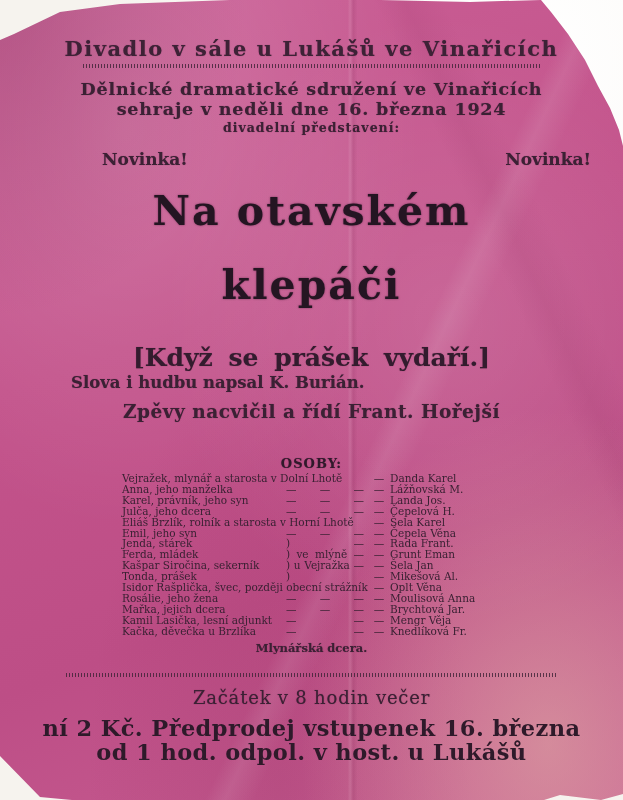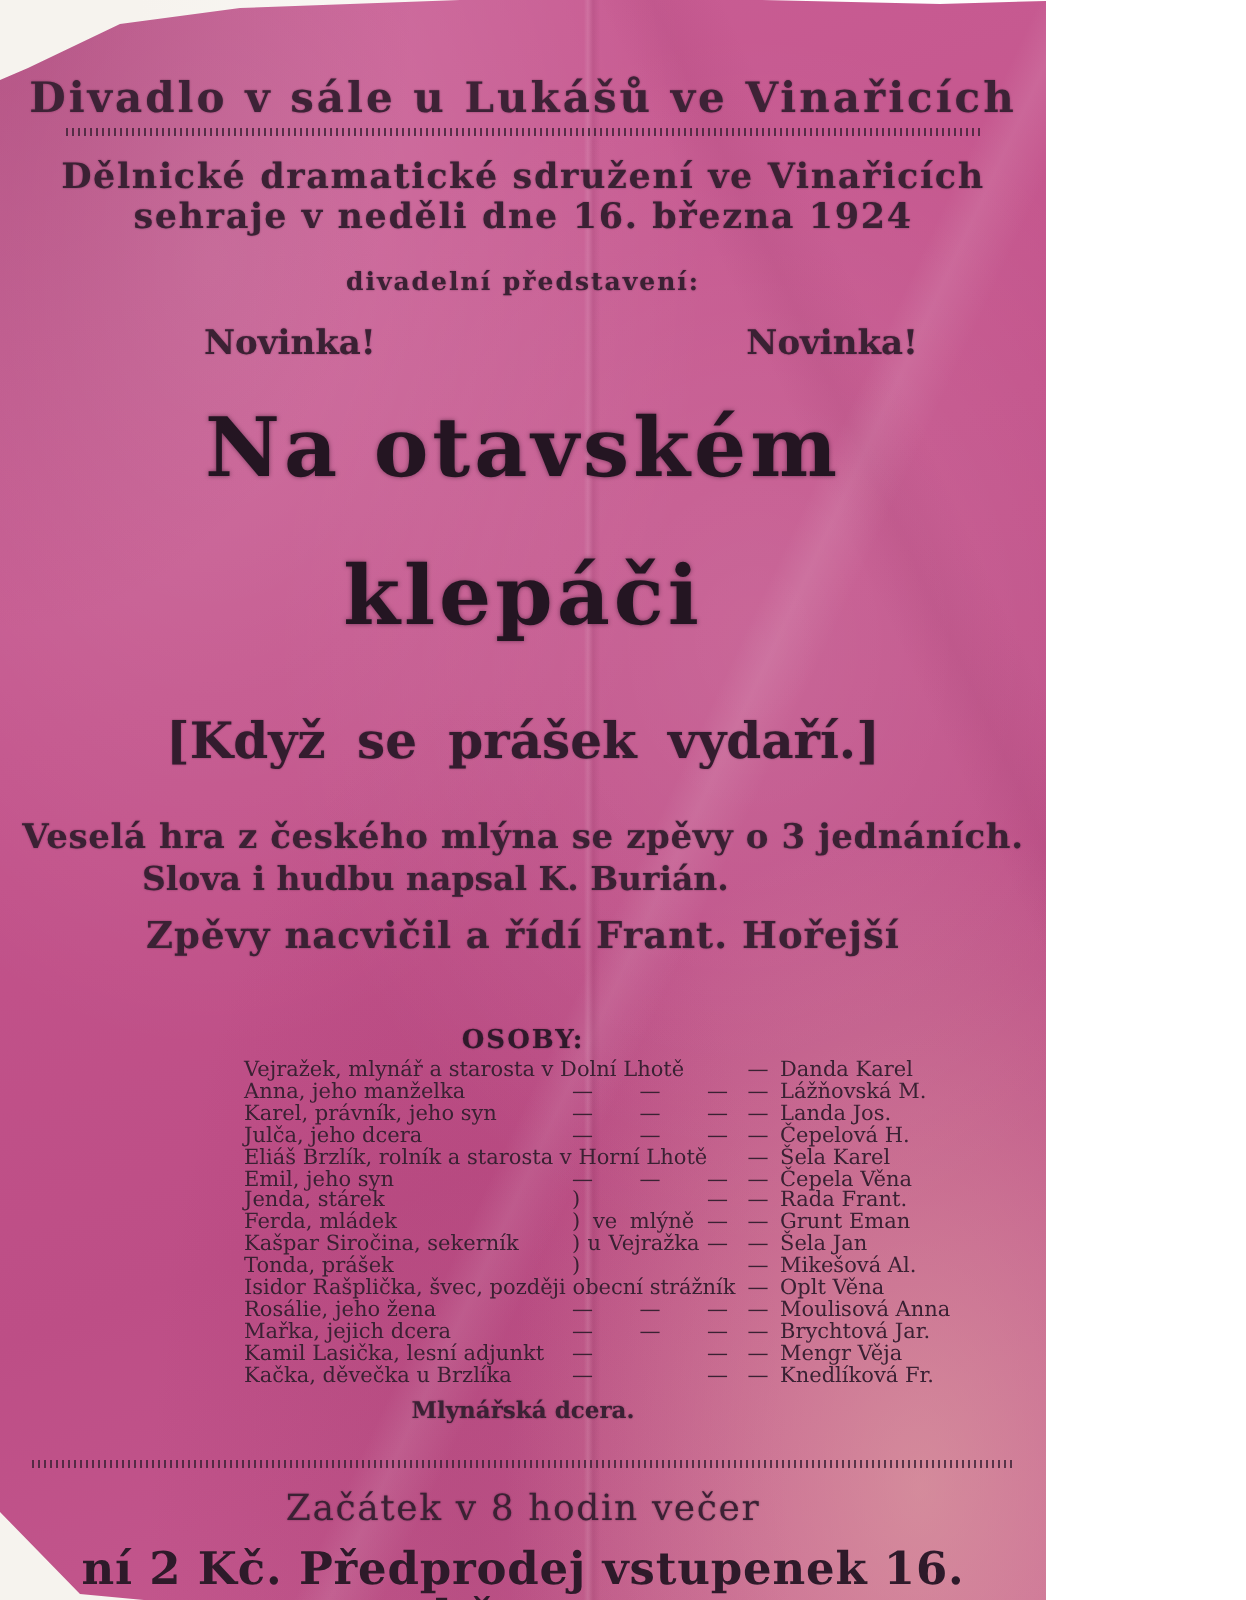--- a/index.html
+++ b/index.html
@@ -1,18 +1,18 @@
 <!DOCTYPE html>
 <html><head>
 <meta charset="utf-8">
 <style>
   html,body{margin:0;padding:0;}
   .stage{
     position:relative;
-    width:523px;height:800px;
+    width:623px;height:800px;
     background:
       radial-gradient(ellipse at 85% 8%, #ffffff 0%, #f6f3ee 60%),
       #f6f3ee;
     overflow:hidden;
     font-family:"DejaVu Serif","Liberation Serif",serif;
   }
   .poster{
     position:absolute;inset:0;
     color:#3b2134;
     clip-path:polygon(
@@ -42,24 +42,24 @@
     color:#3d2236;
   }
   .hatch{
     height:4px;margin:3px auto 0 auto;
     background:repeating-linear-gradient(90deg,#3b2134 0 1px, transparent 1px 3px);
     opacity:.8;
   }
   .hatch-top{width:458px;}
   .org1{margin-top:11px;text-align:center;font-size:17.5px;font-weight:bold;letter-spacing:.8px;}
   .org2{text-align:center;font-size:17.5px;font-weight:bold;letter-spacing:.8px;}
-  .org3{text-align:center;font-size:12.5px;font-weight:bold;letter-spacing:1px;margin-top:14px;}
+  .org3{text-align:center;font-size:12.5px;font-weight:bold;letter-spacing:1px;margin-top:1px;}
   .novinka-row{
     display:flex;justify-content:space-between;
-    padding:0 64px 0 102px;margin-top:14px;
+    padding:0 32px 0 102px;margin-top:14px;
     font-size:17px;font-weight:bold;
   }
   .title{
     text-align:center;font-weight:bold;color:#241522;
     font-size:41px;line-height:72px;letter-spacing:2px;
     margin-top:6px;
     text-shadow:0 0 2px rgba(30,8,25,.5);
   }
   .title-l2{margin-top:2px;}
   .subtitle{
@@ -125,21 +125,20 @@
     <div class="novinka-row">
       <span class="ink">Novinka!</span>
       <span class="ink">Novinka!</span>
     </div>
 
     <div class="title">Na otavském</div>
     <div class="title title-l2">klepáči</div>
 
     <div class="subtitle ink">[Když se prášek vydaří.]</div>
 
-    <div class="desc ink">Veselá hra z českého mlýna se zpěvy o 3 jednáních.</div>
 
     <div class="authors-row">
       <span class="authors ink">Slova i hudbu napsal K. Burián.</span>
     </div>
 
     <div class="conductor ink">Zpěvy nacvičil a řídí Frant. Hořejší</div>
 
     <div class="cast-header ink">OSOBY:</div>
 
     <div class="cast-table" id="cast-table">

